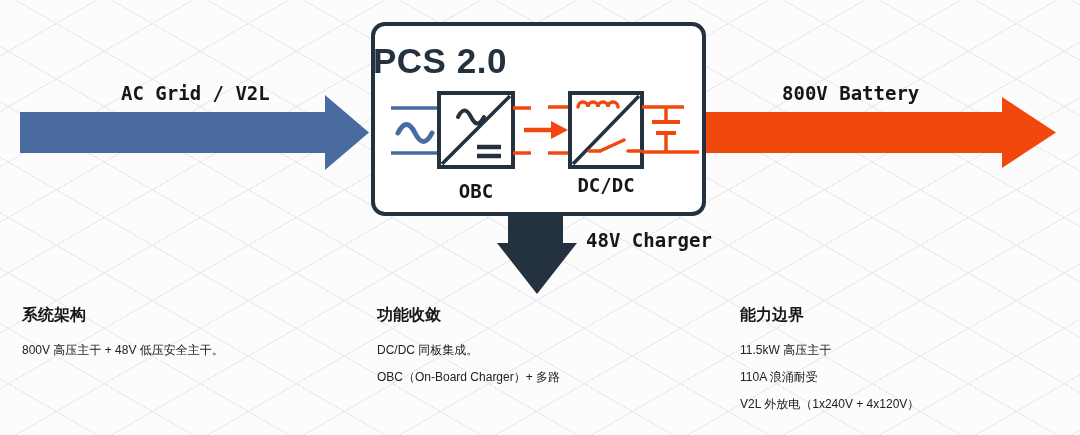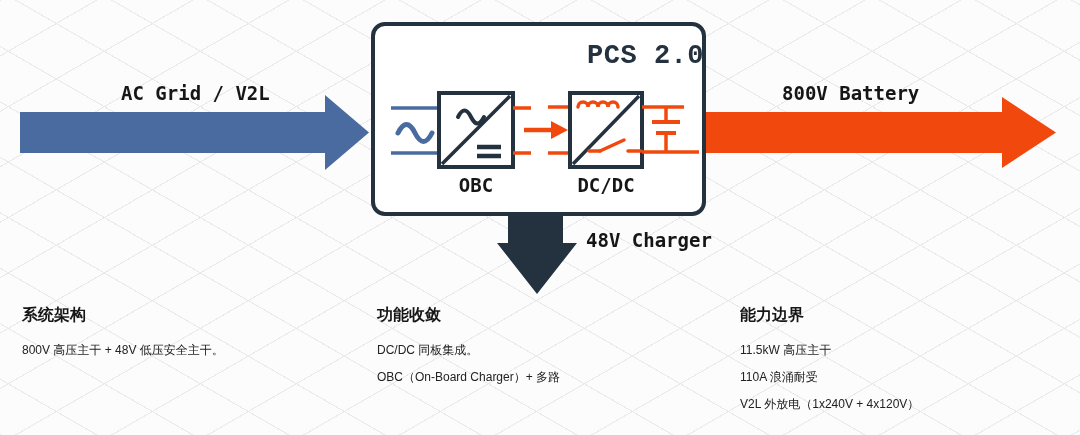--- a/index.html
+++ b/index.html
@@ -33,24 +33,23 @@
   .fill-dark{fill:var(--c-dark);stroke:none;}
   .converter-box{fill:var(--c-box-fill);stroke:var(--c-dark);stroke-width:4px;}
   .pcs-rect{fill:var(--c-box-fill);stroke:var(--c-dark);stroke-width:4px;}
 
   .abs{position:absolute;white-space:nowrap;}
   .mono-label{
     font-family:"DejaVu Sans Mono","Liberation Mono",monospace;
     font-weight:bold;font-size:19px;color:var(--c-text);
   }
   .pcs-title{
-    width:331px;text-align:right;
-    font-size:27px;font-weight:bold;color:var(--c-dark);
+    width:331px;text-align:left;
+    font-size:35px;font-weight:bold;color:var(--c-dark);
     letter-spacing:0.5px;
-    font-family:Liberation Mono, monospace;
   }
   .block-label{
     font-family:"DejaVu Sans Mono","Liberation Mono",monospace;
     font-weight:bold;font-size:19px;color:var(--c-text);
     text-align:center;
   }
   .note-col{position:absolute;top:305px;}
   .note-heading{
     font-size:16px;font-weight:bold;color:var(--c-text);
     margin:0 0 11px 0;white-space:nowrap;
@@ -119,21 +118,21 @@
   </svg>
 
   <div class="abs mono-label" style="left:121px;top:82px;">AC Grid / V2L</div>
 
   <div class="abs mono-label" style="left:782px;top:82px;">800V Battery</div>
 
   <div class="abs mono-label" style="left:586px;top:229px;">48V Charger</div>
 
   <div class="abs pcs-title" style="left:373px;top:41px;">PCS 2.0</div>
 
-  <div class="abs block-label" style="left:439px;top:174px;width:74px;">OBC</div>
+  <div class="abs block-label" style="left:439px;top:180px;width:74px;">OBC</div>
 
   <div class="abs block-label" style="left:564px;top:174px;width:84px;">DC/DC</div>
 
   <div class="note-col" style="left:22px;">
     <div class="note-heading">系统架构</div>
     <div class="note-line">800V 高压主干 + 48V 低压安全主干。</div>
   </div>
 
   <div class="note-col" style="left:377px;">
     <div class="note-heading">功能收敛</div>

